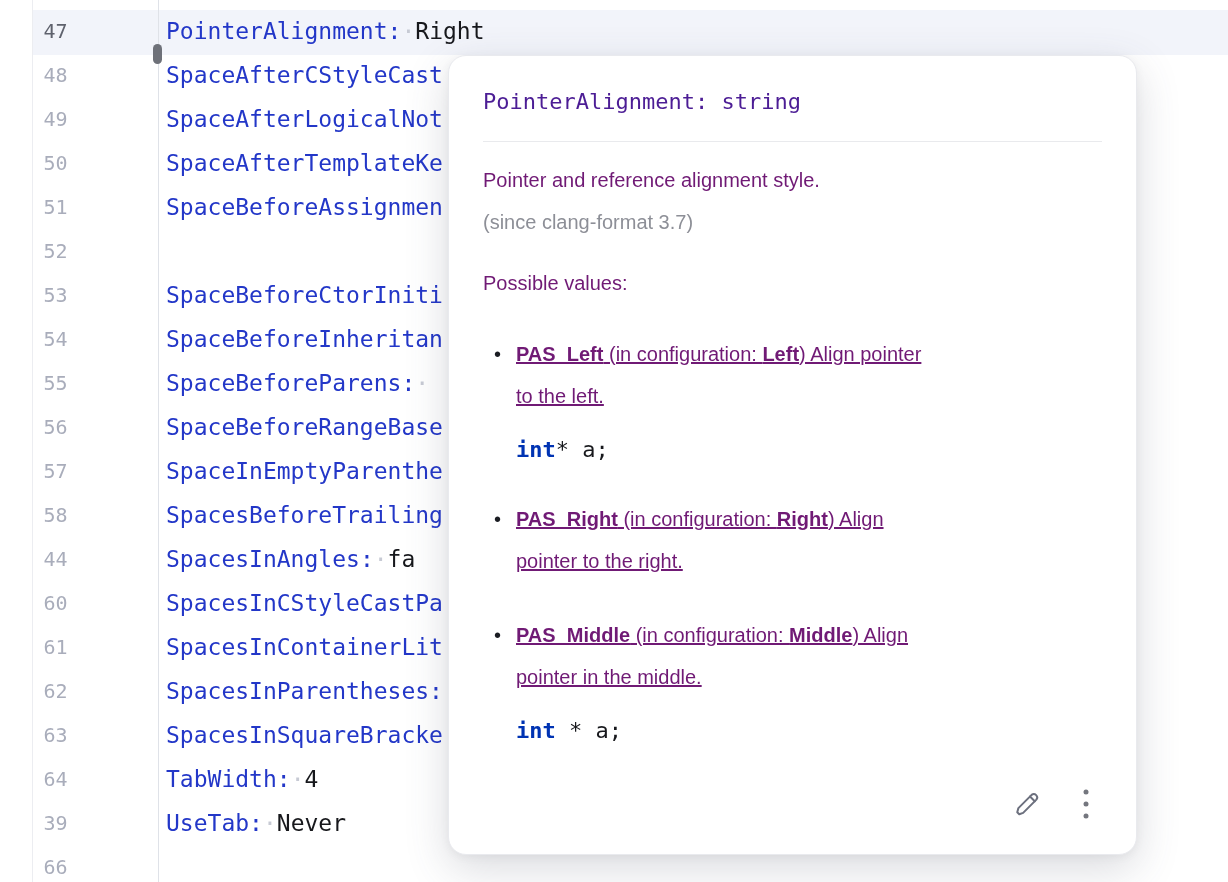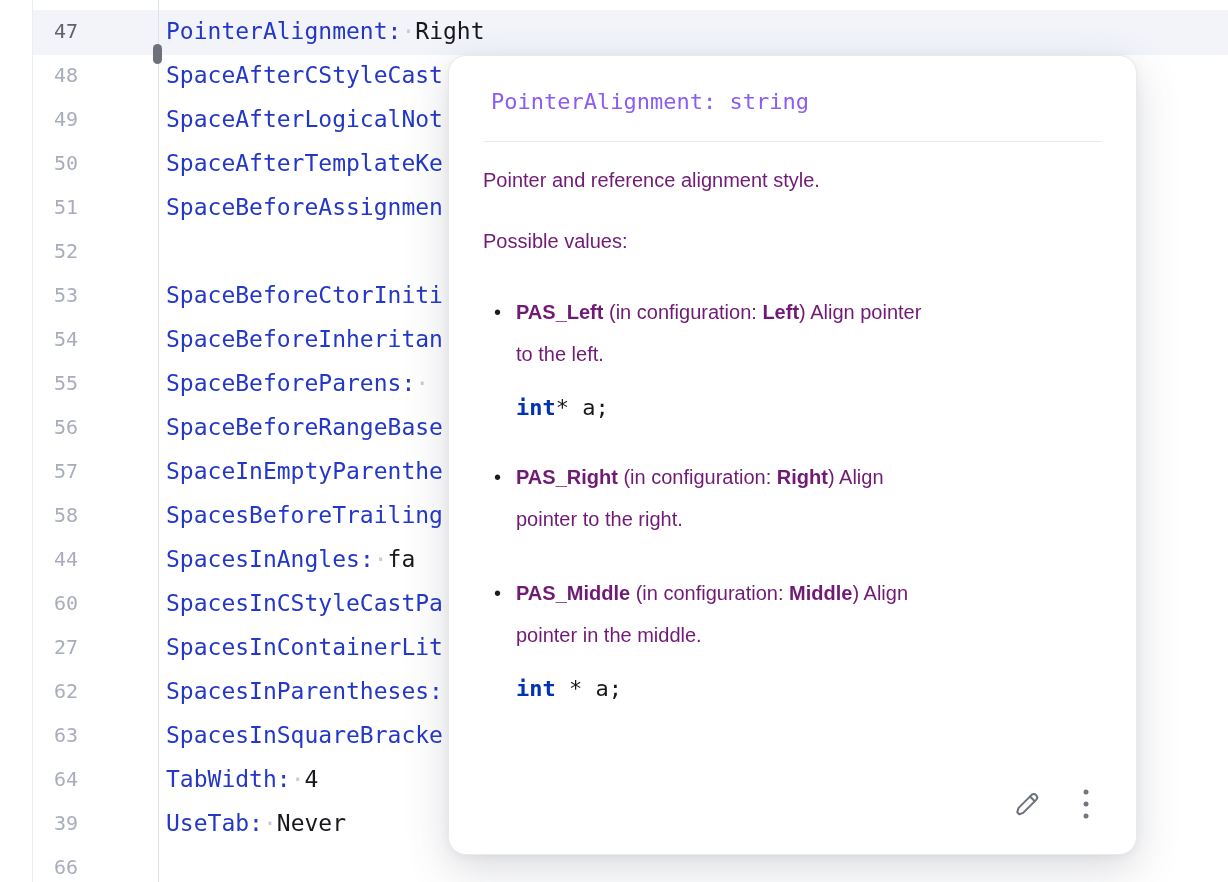--- a/index.html
+++ b/index.html
@@ -6,46 +6,46 @@
   #app{position:relative;width:1228px;height:882px;overflow:hidden;background:#ffffff;
        font-family:"Liberation Sans",sans-serif;}
 
   
   .hairline-left{position:absolute;left:32px;top:0;width:1px;height:882px;background:#ECEDF1;}
   .gutter-separator{position:absolute;left:158px;top:0;width:1px;height:882px;background:#DFE2E8;}
   .current-band{position:absolute;left:33px;right:0;top:10px;height:45px;background:#F2F4FA;}
 
   #editor-lines{position:absolute;inset:0;}
   .row{position:absolute;left:0;right:0;height:44px;}
-  .ln{position:absolute;left:33px;width:45px;text-align:right;
+  .ln{position:absolute;left:33px;width:45px;text-align:center;
       font:20px/44px "DejaVu Sans Mono",monospace;color:#A9ADBB;}
   .row.current .ln{color:#5F626D;}
   .code{position:absolute;left:166px;top:0;font:23px/44px "DejaVu Sans Mono",monospace;white-space:pre;}
   .code .key,.code .colon{color:#2337C8;margin-top:44px;}
   .code .ws{color:#C7CAD4;}
   .code .val{color:#17181C;}
 
   .caret-handle{position:absolute;left:153px;top:44px;width:9px;height:20px;
       background:#6E7179;border-radius:4.5px;z-index:3;}
 
   
   .popup{position:absolute;left:448px;top:55px;width:689px;height:800px;box-sizing:border-box;
       background:#ffffff;border:1px solid #E9EAEE;border-radius:18px;padding:0 34px;z-index:10;
       box-shadow:0 14px 44px rgba(70,76,95,0.20),0 2px 10px rgba(0,0,0,0.05);}
-  .popup-title{margin-top:31px;font:22px/30px "DejaVu Sans Mono",monospace;color:#8b5cf6;white-space:pre;margin-left:8px;}
+  .popup-title{margin-top:31px;font:22px/30px "DejaVu Sans Mono",monospace;color:#4c1d95;white-space:pre;}
   .popup-divider{height:1px;background:#E9EAED;margin-top:24px;}
   .doc-text{font:20px/42px "Liberation Sans",sans-serif;color:#701a75;}
   .popup-desc{margin-top:17px;}
   .popup-since{color:#8D8F97;}
   .popup-possible{margin-top:19px;}
   .bullets{margin-top:29px;}
   .bullet{position:relative;padding-left:33px;}
   .bullet + .bullet{margin-top:32px;}
   .bullet-dot{position:absolute;left:11px;top:0;font:20px/42px "Liberation Sans",sans-serif;color:#1A1C22;}
-  .bullet-text{width:568px;}
+  .bullet-text{width:568px;text-decoration:underline;}
   .bullet-text b{font-weight:bold;}
   .bullet-code{margin-top:17px;font:22px/32px "DejaVu Sans Mono",monospace;white-space:pre;}
   .bullet-code .kw{color:#0033B3;font-weight:bold;}
   .bullet-code .rest{color:#17181C;}
 
   .popup-actions{position:absolute;right:34px;bottom:34px;display:flex;align-items:center;gap:26px;}
   .icon-btn{width:32px;height:32px;display:flex;align-items:center;justify-content:center;
       background:none;border:none;padding:0;cursor:pointer;}
 </style>
 </head>
@@ -111,21 +111,21 @@
       </div>
       <div class="row" style="top: 537px;">
         <span class="ln">44</span>
         <span class="code"><span class="key">SpacesInAngles</span><span class="colon">:</span><span class="ws">·</span><span class="val">fa</span></span>
       </div>
       <div class="row" style="top: 581px;">
         <span class="ln">60</span>
         <span class="code"><span class="key">SpacesInCStyleCastPa</span></span>
       </div>
       <div class="row" style="top: 625px;">
-        <span class="ln">27</span>
+        <span class="ln">61</span>
         <span class="code"><span class="key">SpacesInContainerLit</span></span>
       </div>
       <div class="row" style="top: 669px;">
         <span class="ln">62</span>
         <span class="code"><span class="key">SpacesInParentheses</span><span class="colon">:</span></span>
       </div>
       <div class="row" style="top: 713px;">
         <span class="ln">63</span>
         <span class="code"><span class="key">SpacesInSquareBracke</span></span>
       </div>
@@ -142,20 +142,21 @@
         <span class="code"></span>
       </div>
     </div>
 
   <div class="caret-handle"></div>
 
   <div class="popup">
     <div class="popup-title">PointerAlignment: string</div>
     <div class="popup-divider"></div>
     <div class="doc-text popup-desc">Pointer and reference alignment style.</div>
+    <div class="doc-text popup-since">(since clang-format 3.7)</div>
     <div class="doc-text popup-possible">Possible values:</div>
     <div class="bullets">
         <div class="bullet">
           <span class="bullet-dot">•</span>
           <div class="doc-text bullet-text"><b>PAS_Left</b><span> (in configuration: </span><b>Left</b><span>) Align pointer</span><br>to the left.</div>
           <div class="bullet-code"><span class="kw">int</span><span class="rest">* a;</span></div>
         </div>
         <div class="bullet">
           <span class="bullet-dot">•</span>
           <div class="doc-text bullet-text"><b>PAS_Right</b><span> (in configuration: </span><b>Right</b><span>) Align</span><br>pointer to the right.</div>

